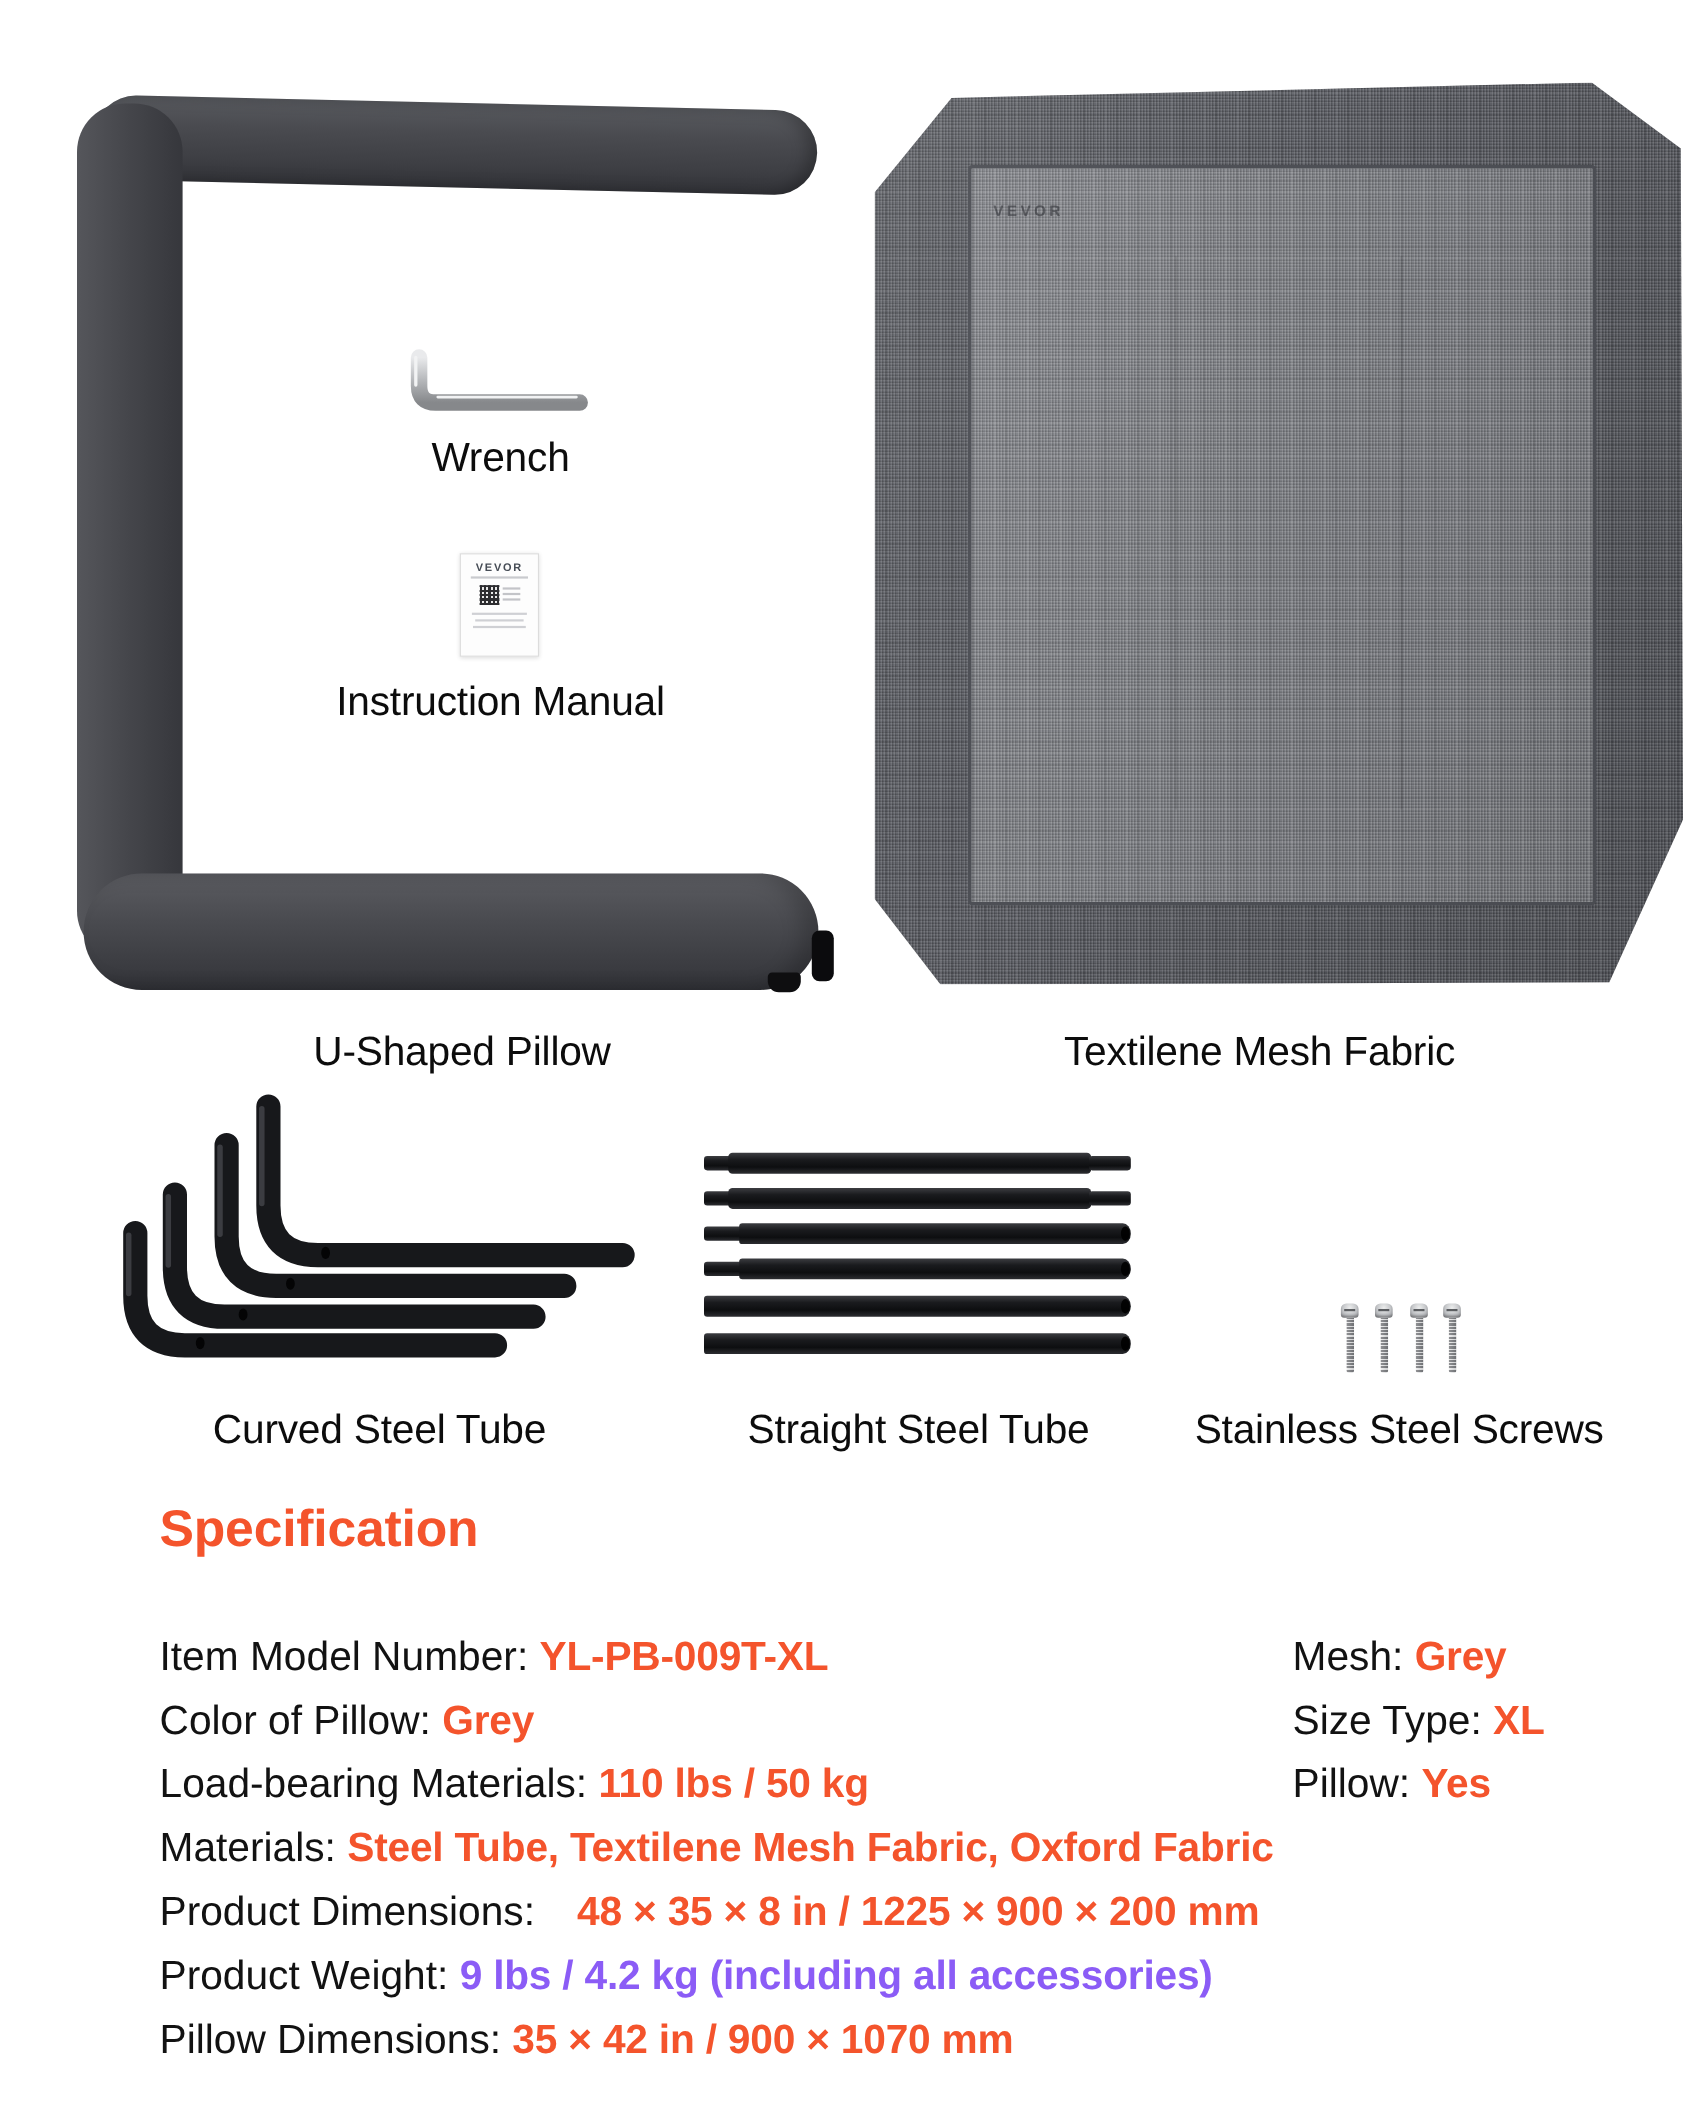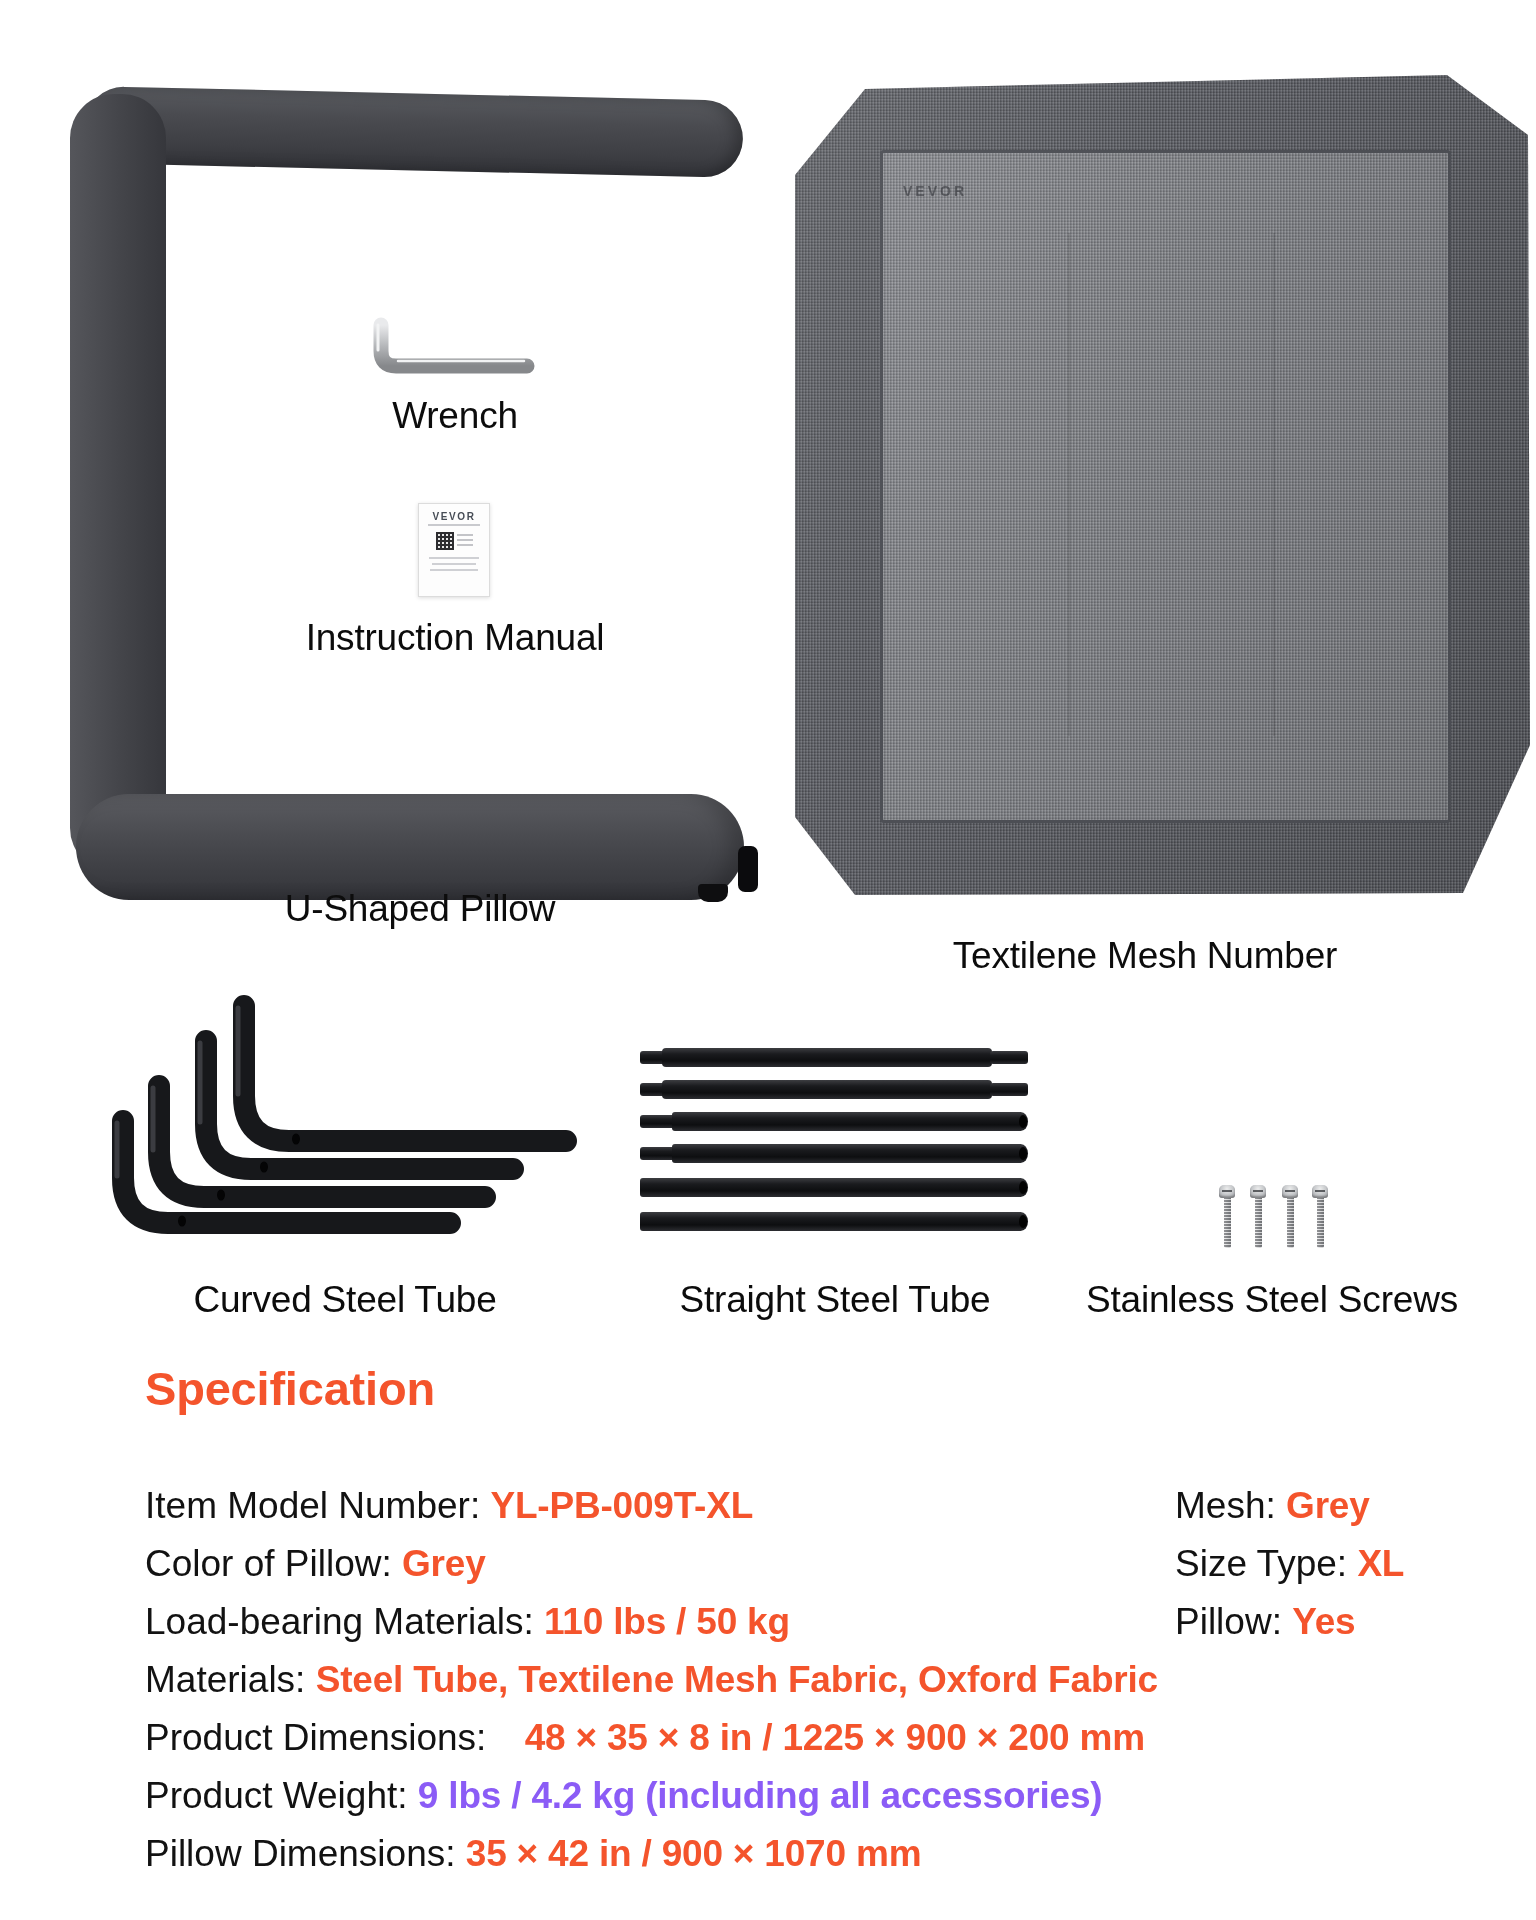--- a/index.html
+++ b/index.html
@@ -242,22 +242,22 @@
         <span class="screw-shaft"></span>
       </div>
     <div class="screw" style="left:1312px;top:1185px;">
         <span class="screw-head"></span>
         <span class="screw-shaft"></span>
       </div>
   </div>
 
   <div class="caption" style="left:455px;top:396px;">Wrench</div>
   <div class="caption" style="left:455px;top:618px;">Instruction Manual</div>
-  <div class="caption" style="left:420px;top:889px;text-align:center;">U-Shaped Pillow</div>
-  <div class="caption" style="left:1145px;top:936px;">Textilene Mesh Number</div>
+  <div class="caption" style="left:420px;top:936px;text-align:center;">U-Shaped Pillow</div>
+  <div class="caption" style="left:1145px;top:936px;">Textilene Mesh Fabric</div>
   <div class="caption" style="left:345px;top:1280px;">Curved Steel Tube</div>
   <div class="caption" style="left:835px;top:1280px;">Straight Steel Tube</div>
   <div class="caption" style="left:1272px;top:1280px;">Stainless Steel Screws</div>
 
   <div class="spec-heading accent" style="color: rgb(244, 84, 44);">Specification</div>
 
   <div class="spec-col spec-col-left">
     <div class="spec-row"><span class="spec-label">Item Model Number: </span><span class="spec-value accent" style="color: rgb(244, 84, 44);">YL-PB-009T-XL</span></div>
     <div class="spec-row"><span class="spec-label">Color of Pillow: </span><span class="spec-value accent" style="color: rgb(244, 84, 44);">Grey</span></div>
     <div class="spec-row"><span class="spec-label">Load-bearing Materials: </span><span class="spec-value accent" style="color: rgb(244, 84, 44);">110 lbs / 50 kg</span></div>

